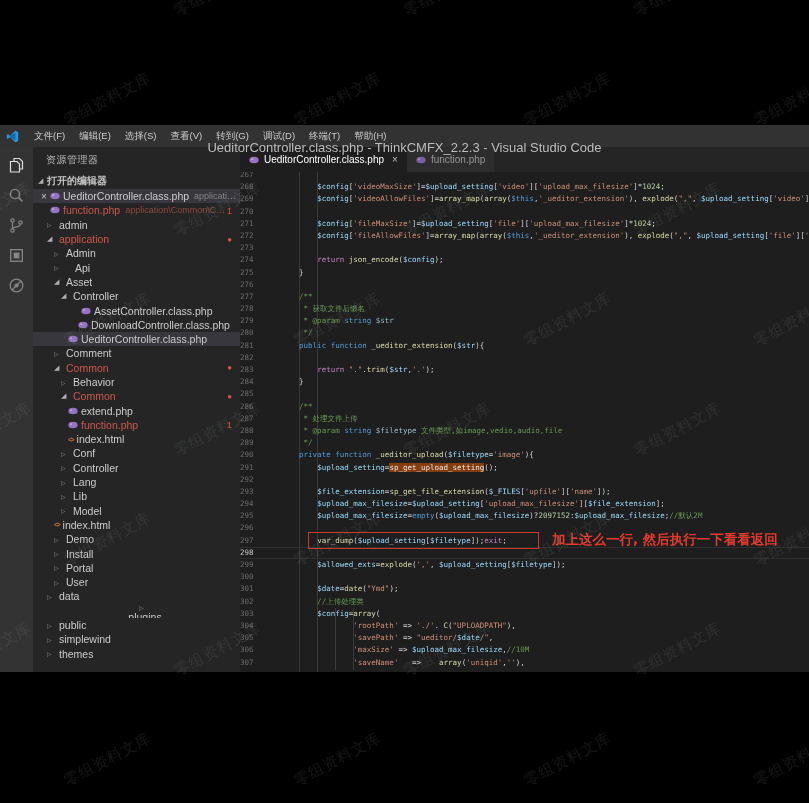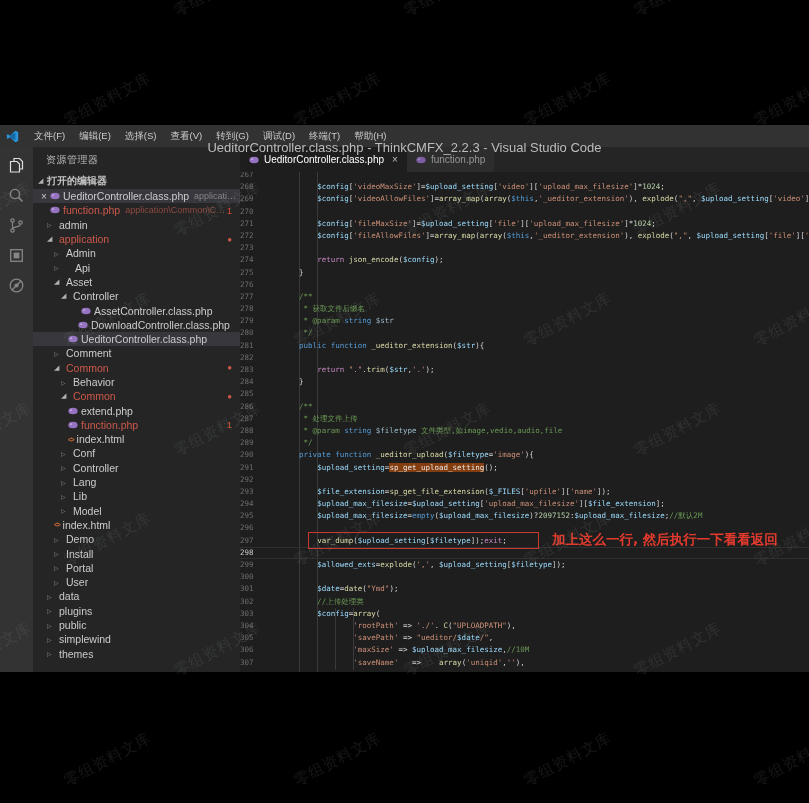--- a/index.html
+++ b/index.html
@@ -262,21 +262,21 @@
               <span class="label">Portal</span>
             </div>
             <div class="row" style="padding-left: 21px;">
               <span class="twisty" style="color: rgb(143, 143, 143); font-size: 6px;">▷</span>
               <span class="label">User</span>
             </div>
             <div class="row" style="padding-left: 14px;">
               <span class="twisty" style="color: rgb(143, 143, 143); font-size: 6px;">▷</span>
               <span class="label">data</span>
             </div>
-            <div class="row" style="padding-left: 14px;">
+            <div class="row" style="padding-left: 14px; flex-direction: column;">
               <span class="twisty" style="color: rgb(143, 143, 143); font-size: 6px;">▷</span>
               <span class="label">plugins</span>
             </div>
             <div class="row" style="padding-left: 14px;">
               <span class="twisty" style="color: rgb(143, 143, 143); font-size: 6px;">▷</span>
               <span class="label">public</span>
             </div>
             <div class="row" style="padding-left: 14px;">
               <span class="twisty" style="color: rgb(143, 143, 143); font-size: 6px;">▷</span>
               <span class="label">simplewind</span>

